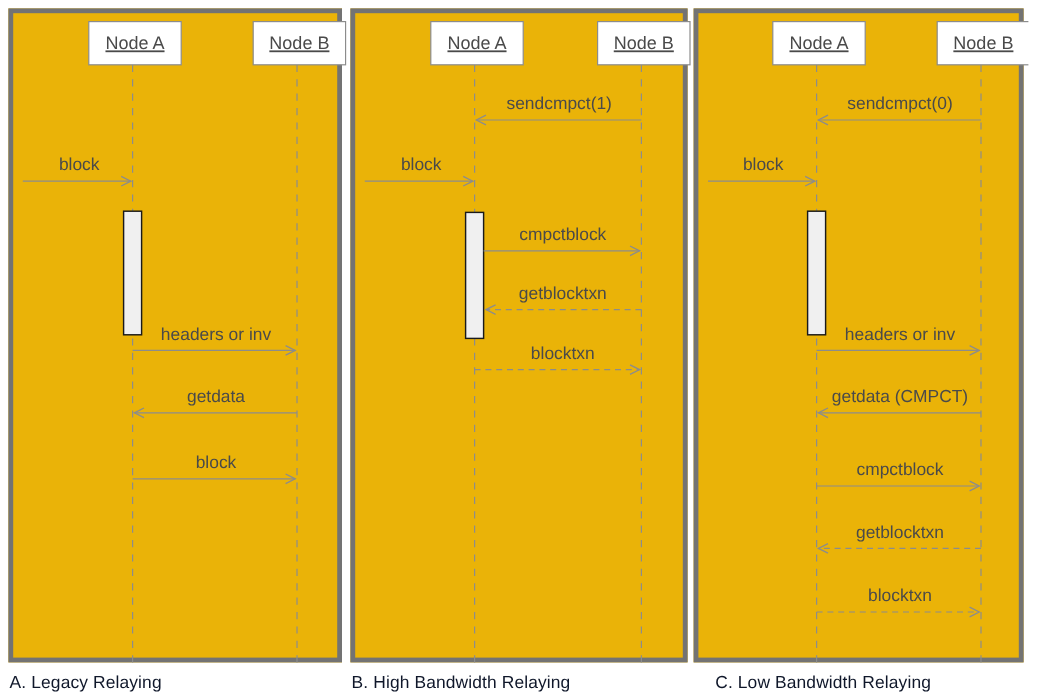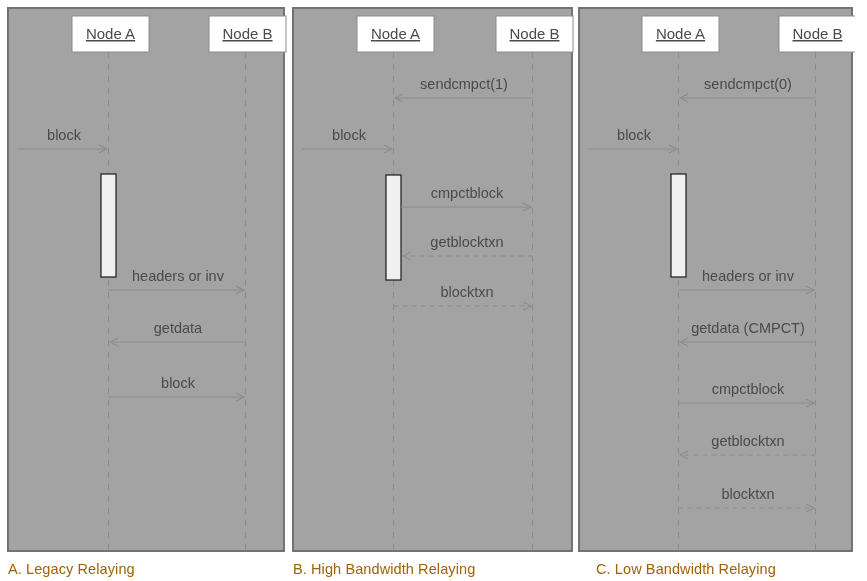--- a/index.html
+++ b/index.html
@@ -15,32 +15,32 @@
     overflow: hidden;
   }
   #stage {
     position: relative;
     width: 867px;
     height: 581px;
   }
   .panel {
     position: absolute;
     box-sizing: border-box;
-    border: 2px solid #737373;
-    background: #a3a3a3;
+    border: 4px solid #737373;
+    background: #eab308;
   }
   .panel-svg {
     position: absolute;
     left: 0;
     top: 0;
   }
   .caption {
     position: absolute;
     font-size: 14.5px;
-    color: #a16207;
+    color: #0f172a;
     white-space: nowrap;
     letter-spacing: .1px;
   }
   .node-label {
     font-family: "Liberation Sans", sans-serif;
     font-size: 15px;
     fill: #4a4a4a;
   }
   .msg-label {
     font-family: "Liberation Sans", sans-serif;

